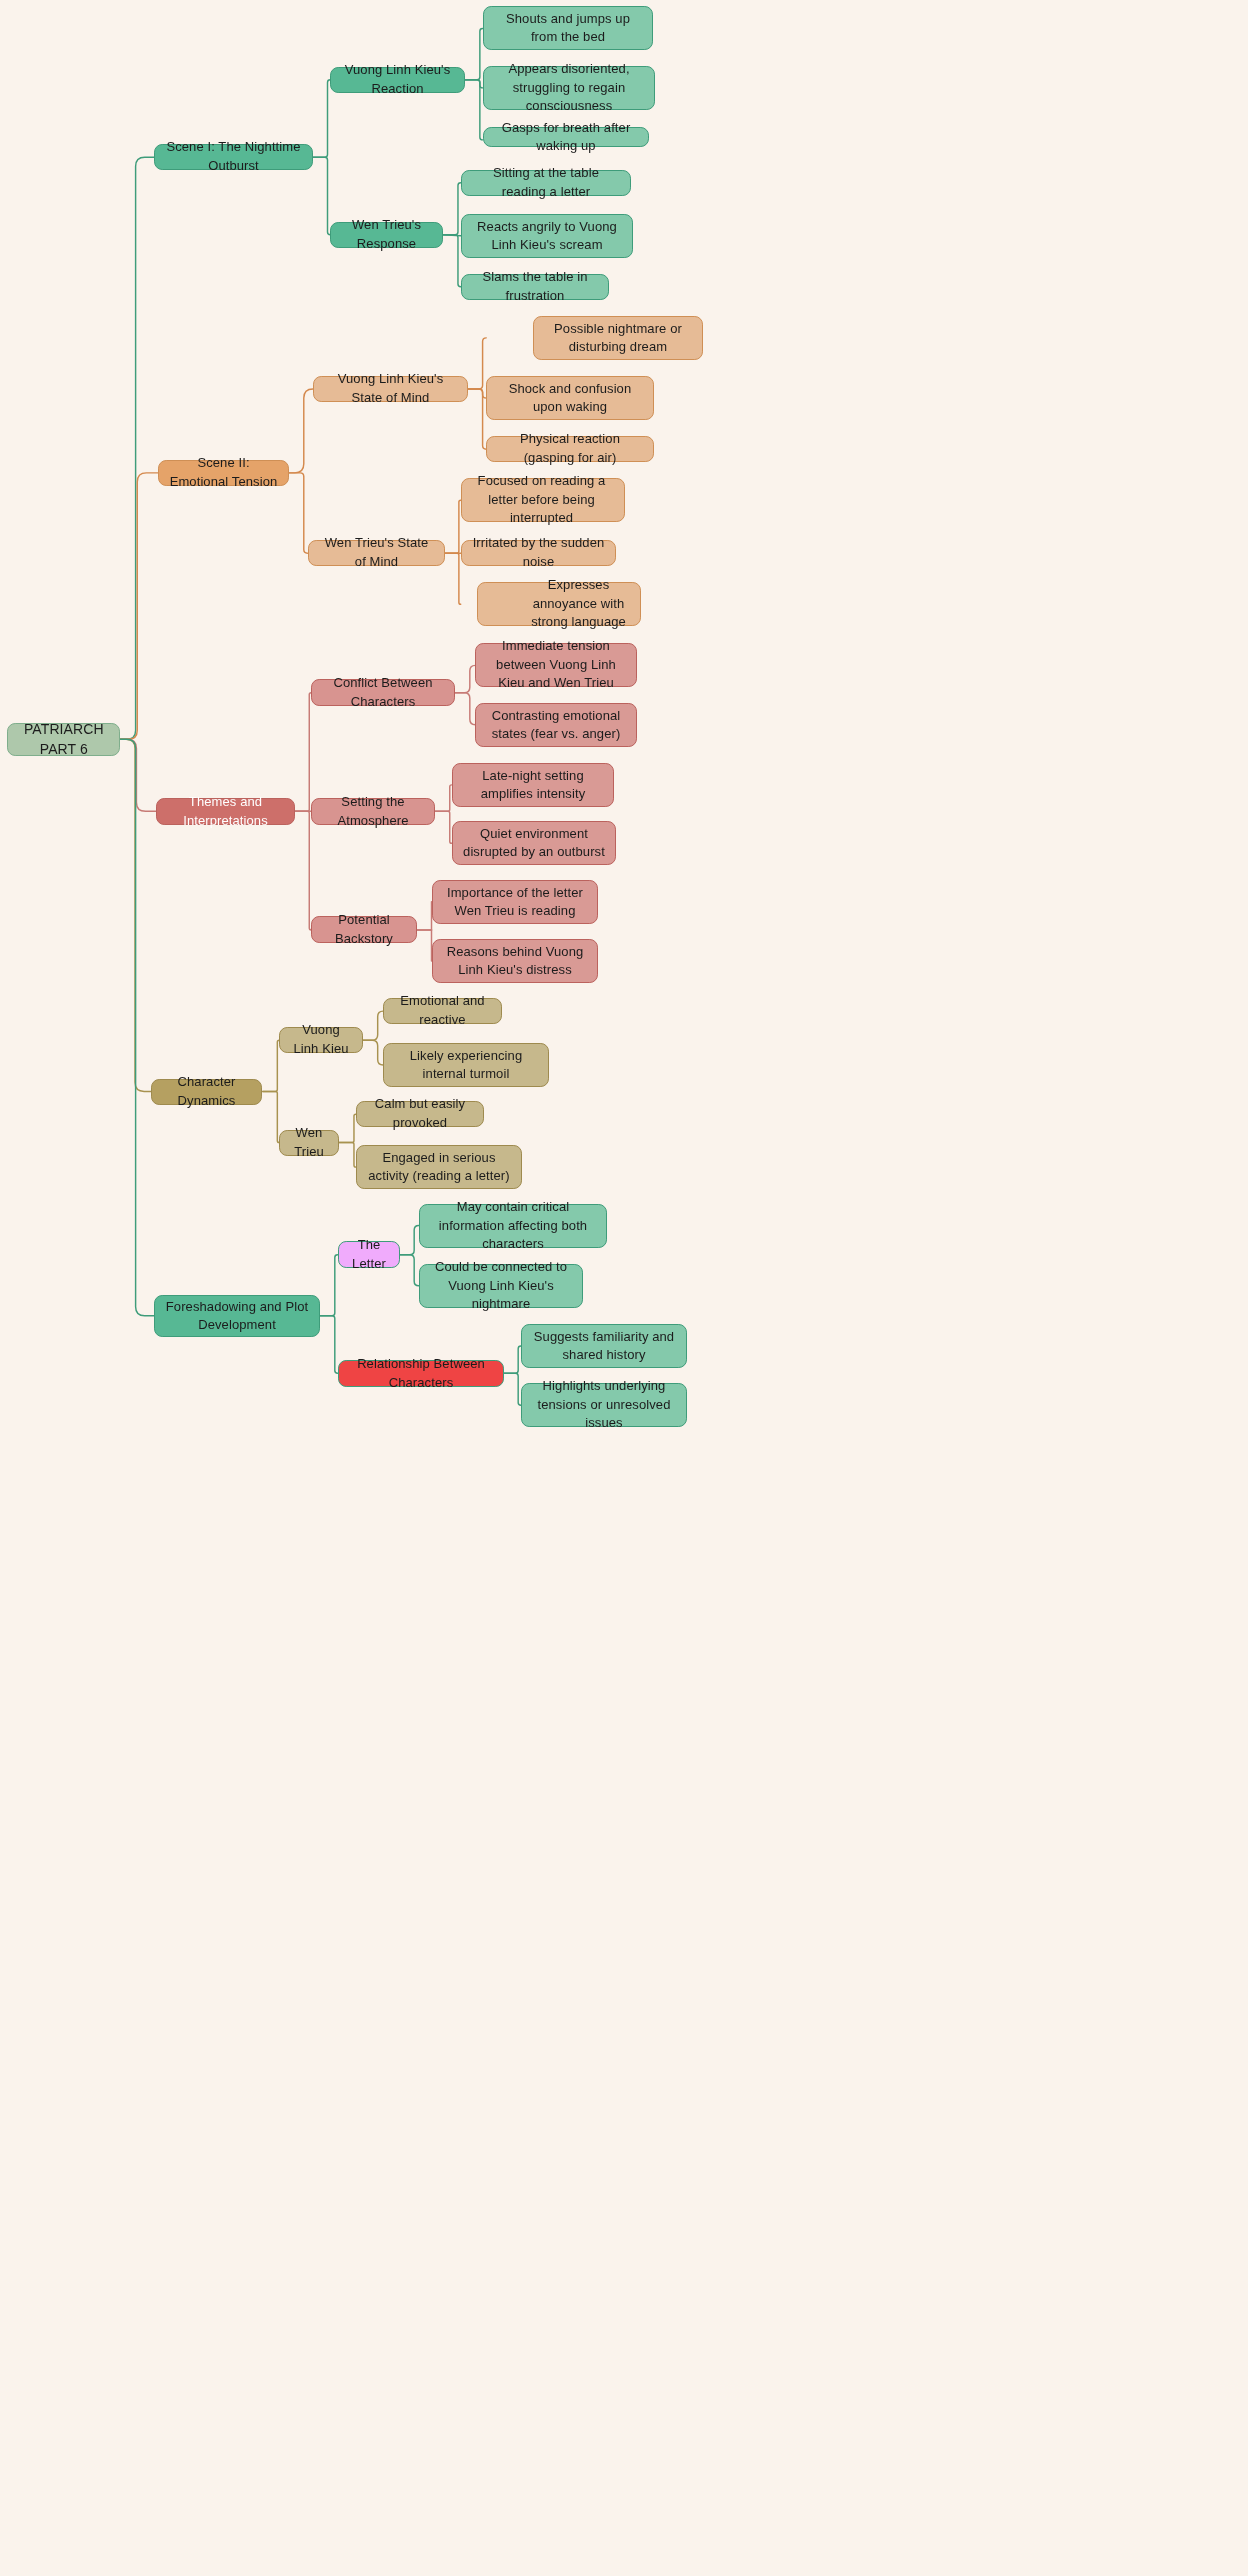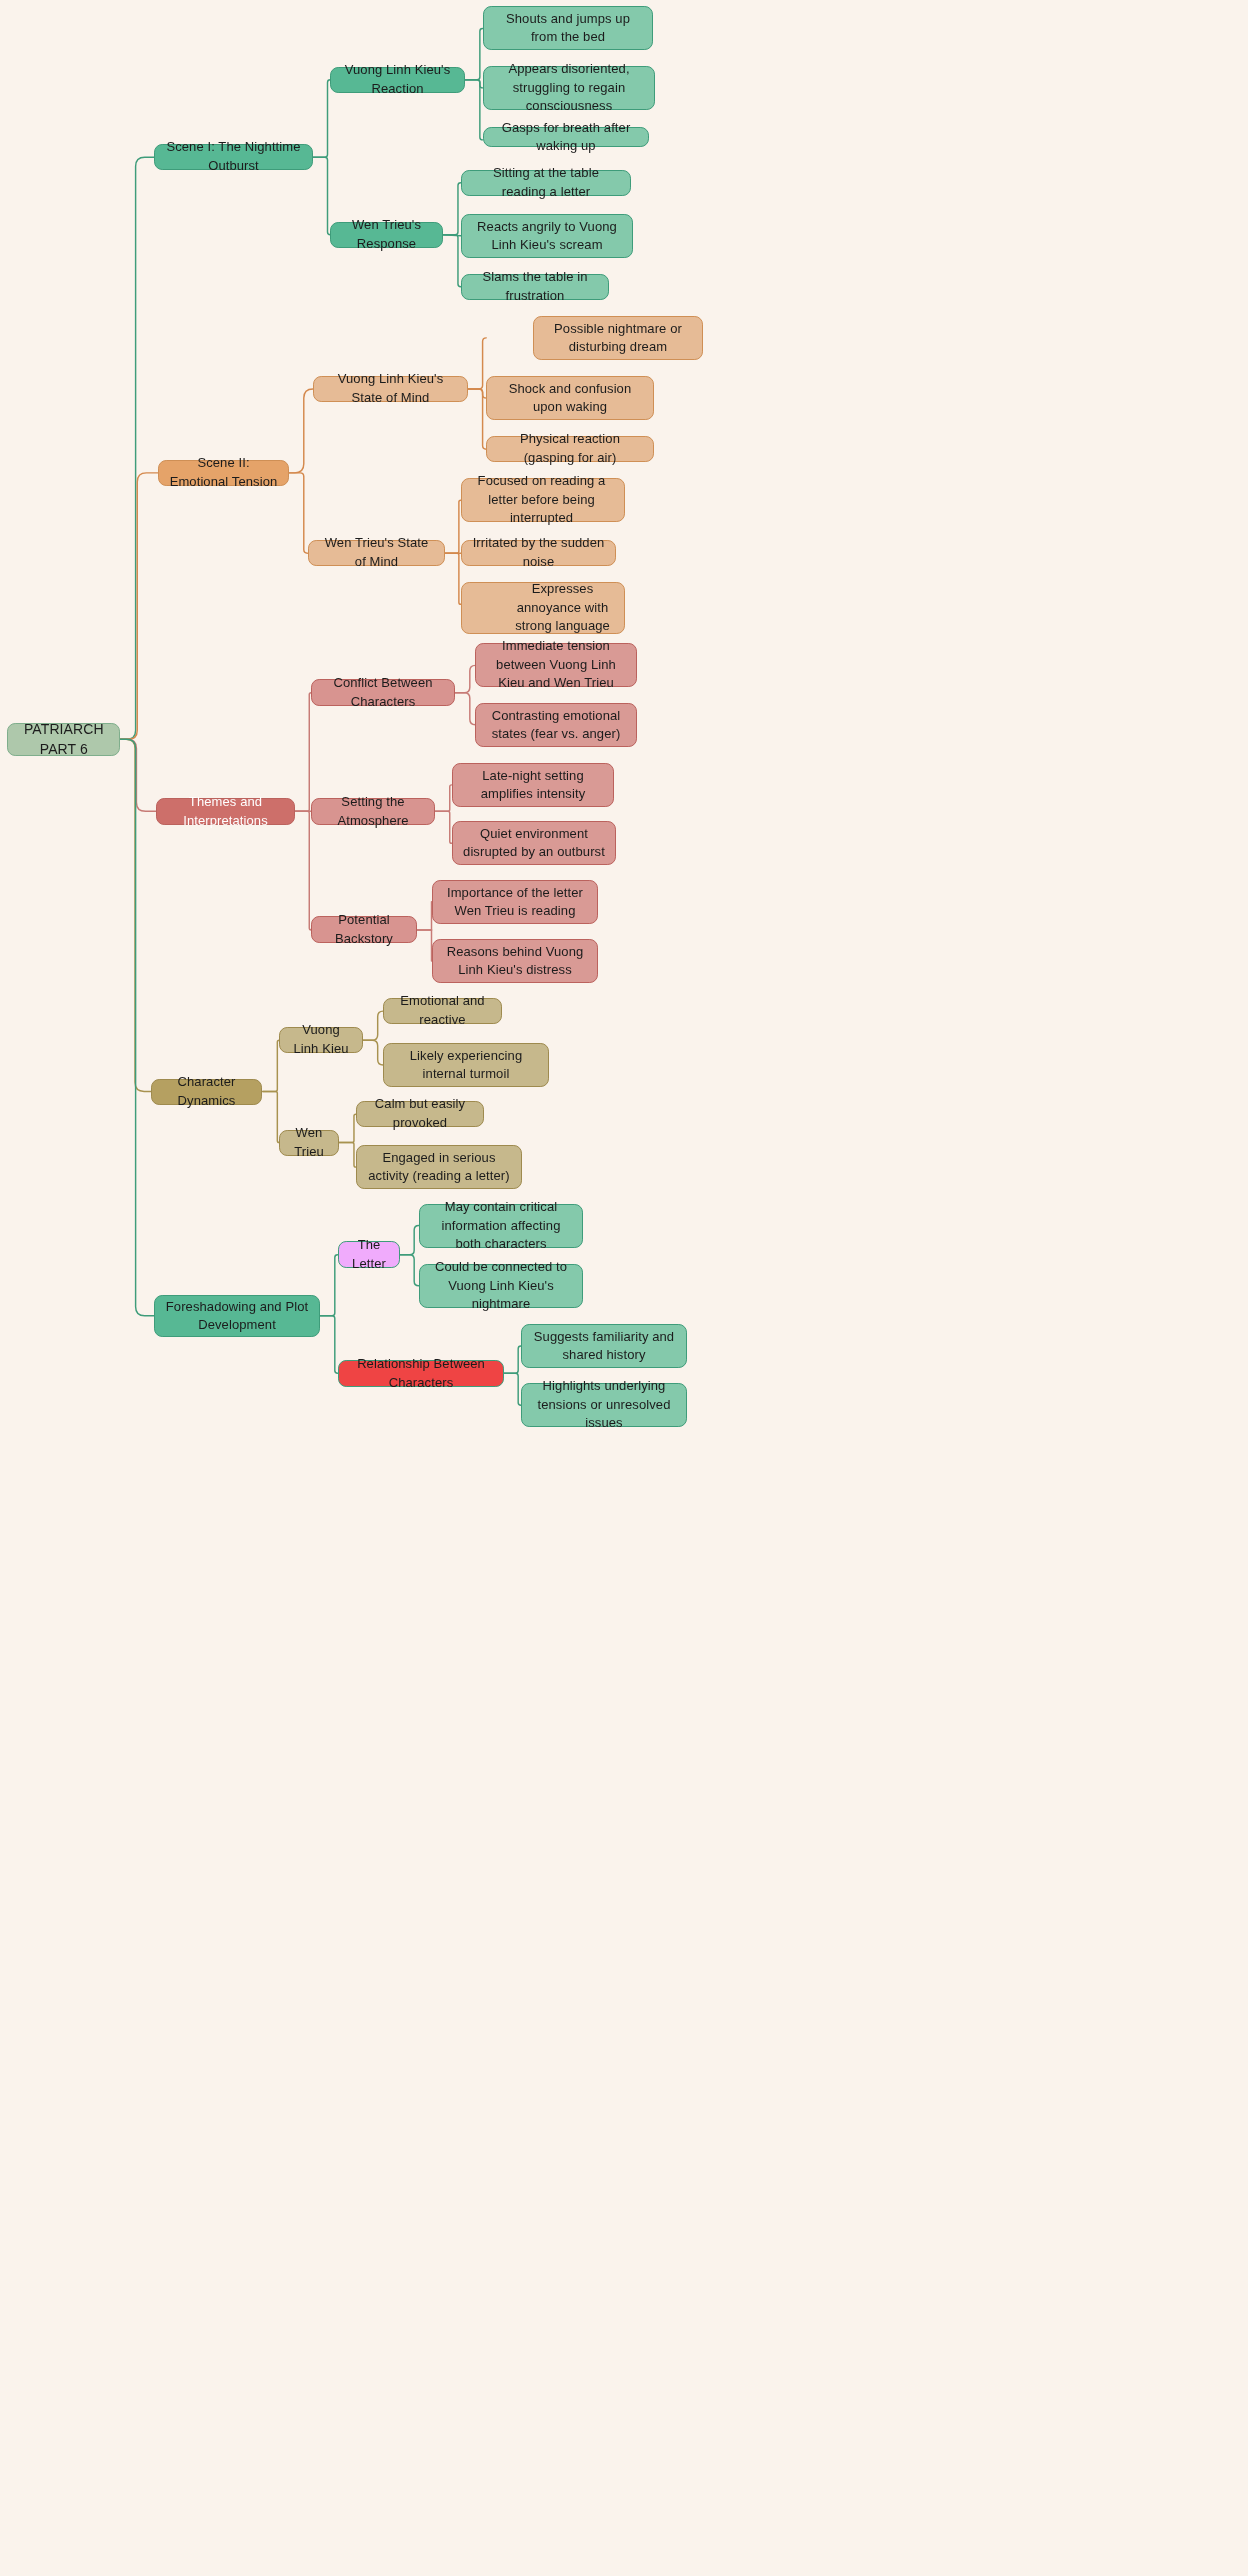--- a/index.html
+++ b/index.html
@@ -101,39 +101,39 @@
     <div class="node" style="left: 461px; top: 214px; width: 172px; height: 44px; background: rgb(132, 201, 171); border: 0.9px solid rgb(62, 156, 122);">Reacts angrily to Vuong Linh Kieu's scream</div>
     <div class="node" style="left: 461px; top: 274px; width: 148px; height: 25.6px; background: rgb(132, 201, 171); border: 0.9px solid rgb(62, 156, 122);">Slams the table in frustration</div>
     <div class="node" style="left: 158px; top: 460px; width: 131px; height: 25.6px; background: rgb(229, 163, 105); border: 0.9px solid rgb(207, 143, 85);">Scene II: Emotional Tension</div>
     <div class="node" style="left: 313px; top: 376px; width: 155px; height: 25.6px; background: rgb(230, 187, 150); border: 0.9px solid rgb(207, 143, 85);">Vuong Linh Kieu's State of Mind</div>
     <div class="node" style="left: 486px; top: 316px; width: 170px; height: 44px; background: rgb(230, 187, 150); border: 0.9px solid rgb(207, 143, 85); margin-left: 47px;">Possible nightmare or disturbing dream</div>
     <div class="node" style="left: 486px; top: 376px; width: 168px; height: 44px; background: rgb(230, 187, 150); border: 0.9px solid rgb(207, 143, 85);">Shock and confusion upon waking</div>
     <div class="node" style="left: 486px; top: 436px; width: 168px; height: 25.6px; background: rgb(230, 187, 150); border: 0.9px solid rgb(207, 143, 85);">Physical reaction (gasping for air)</div>
     <div class="node" style="left: 308px; top: 540px; width: 137px; height: 25.6px; background: rgb(230, 187, 150); border: 0.9px solid rgb(207, 143, 85);">Wen Trieu's State of Mind</div>
     <div class="node" style="left: 461px; top: 478px; width: 164px; height: 44px; background: rgb(230, 187, 150); border: 0.9px solid rgb(207, 143, 85); padding-left: 6px;">Focused on reading a letter before being interrupted</div>
     <div class="node" style="left: 461px; top: 540px; width: 155px; height: 25.6px; background: rgb(230, 187, 150); border: 0.9px solid rgb(207, 143, 85);">Irritated by the sudden noise</div>
-    <div class="node" style="left: 461px; top: 582px; width: 164px; height: 52px; background: rgb(230, 187, 150); border: 0.9px solid rgb(207, 143, 85); padding-left: 48px;">Expresses annoyance with strong language</div>
+    <div class="node" style="left: 477px; top: 582px; width: 164px; height: 44px; background: rgb(230, 187, 150); border: 0.9px solid rgb(207, 143, 85); padding-left: 48px;">Expresses annoyance with strong language</div>
     <div class="node white-text" style="left: 156px; top: 798px; width: 139px; height: 27px; background: rgb(205, 111, 106); border: 0.9px solid rgb(187, 98, 93);">Themes and Interpretations</div>
     <div class="node" style="left: 311px; top: 679px; width: 144px; height: 27px; background: rgb(216, 148, 144); border: 0.9px solid rgb(187, 98, 93);">Conflict Between Characters</div>
     <div class="node" style="left: 475px; top: 643px; width: 162px; height: 44px; background: rgb(217, 154, 149); border: 0.9px solid rgb(187, 98, 93);">Immediate tension between Vuong Linh Kieu and Wen Trieu</div>
     <div class="node" style="left: 475px; top: 703px; width: 162px; height: 44px; background: rgb(217, 154, 149); border: 0.9px solid rgb(187, 98, 93);">Contrasting emotional states (fear vs. anger)</div>
     <div class="node" style="left: 311px; top: 798px; width: 124px; height: 27px; background: rgb(216, 148, 144); border: 0.9px solid rgb(187, 98, 93);">Setting the Atmosphere</div>
     <div class="node" style="left: 452px; top: 763px; width: 162px; height: 44px; background: rgb(217, 154, 149); border: 0.9px solid rgb(187, 98, 93);">Late-night setting amplifies intensity</div>
     <div class="node" style="left: 452px; top: 821px; width: 164px; height: 44px; background: rgb(217, 154, 149); border: 0.9px solid rgb(187, 98, 93);">Quiet environment disrupted by an outburst</div>
     <div class="node" style="left: 311px; top: 916px; width: 106px; height: 27px; background: rgb(216, 148, 144); border: 0.9px solid rgb(187, 98, 93);">Potential Backstory</div>
     <div class="node" style="left: 432px; top: 880px; width: 166px; height: 44px; background: rgb(217, 154, 149); border: 0.9px solid rgb(187, 98, 93);">Importance of the letter Wen Trieu is reading</div>
     <div class="node" style="left: 432px; top: 939px; width: 166px; height: 44px; background: rgb(217, 154, 149); border: 0.9px solid rgb(187, 98, 93);">Reasons behind Vuong Linh Kieu's distress</div>
     <div class="node" style="left: 151px; top: 1079px; width: 111px; height: 25.6px; background: rgb(181, 160, 97); border: 0.9px solid rgb(158, 138, 78);">Character Dynamics</div>
     <div class="node" style="left: 279px; top: 1027px; width: 84px; height: 25.6px; background: rgb(198, 184, 140); border: 0.9px solid rgb(158, 138, 78);">Vuong Linh Kieu</div>
     <div class="node" style="left: 383px; top: 998px; width: 119px; height: 25.6px; background: rgb(198, 184, 140); border: 0.9px solid rgb(158, 138, 78);">Emotional and reactive</div>
     <div class="node" style="left: 383px; top: 1043px; width: 166px; height: 44px; background: rgb(198, 184, 140); border: 0.9px solid rgb(158, 138, 78);">Likely experiencing internal turmoil</div>
     <div class="node" style="left: 279px; top: 1130px; width: 60px; height: 25.6px; background: rgb(198, 184, 140); border: 0.9px solid rgb(158, 138, 78);">Wen Trieu</div>
     <div class="node" style="left: 356px; top: 1101px; width: 128px; height: 25.6px; background: rgb(198, 184, 140); border: 0.9px solid rgb(158, 138, 78);">Calm but easily provoked</div>
     <div class="node" style="left: 356px; top: 1145px; width: 166px; height: 44px; background: rgb(198, 184, 140); border: 0.9px solid rgb(158, 138, 78);">Engaged in serious activity (reading a letter)</div>
     <div class="node" style="left: 154px; top: 1295px; width: 166px; height: 42px; background: rgb(87, 184, 148); border: 0.9px solid rgb(62, 156, 122);">Foreshadowing and Plot Development</div>
     <div class="node" style="left: 338px; top: 1241px; width: 62px; height: 27px; background: #f0abfc; border: 0.9px solid rgb(62, 156, 122);">The Letter</div>
-    <div class="node" style="left: 419px; top: 1204px; width: 164px; height: 44px; background: rgb(132, 201, 171); border: 0.9px solid rgb(62, 156, 122);">May contain critical information affecting both characters</div>
+    <div class="node" style="left: 419px; top: 1204px; width: 188px; height: 44px; background: rgb(132, 201, 171); border: 0.9px solid rgb(62, 156, 122);">May contain critical information affecting both characters</div>
     <div class="node" style="left: 419px; top: 1264px; width: 164px; height: 44px; background: rgb(132, 201, 171); border: 0.9px solid rgb(62, 156, 122);">Could be connected to Vuong Linh Kieu's nightmare</div>
     <div class="node" style="left: 338px; top: 1360px; width: 166px; height: 27px; background: #ef4444; border: 0.9px solid rgb(62, 156, 122);">Relationship Between Characters</div>
     <div class="node" style="left: 521px; top: 1324px; width: 166px; height: 44px; background: rgb(132, 201, 171); border: 0.9px solid rgb(62, 156, 122);">Suggests familiarity and shared history</div>
     <div class="node" style="left: 521px; top: 1383px; width: 166px; height: 44px; background: rgb(132, 201, 171); border: 0.9px solid rgb(62, 156, 122);">Highlights underlying tensions or unresolved issues</div>
   </div>
 
 
 </body></html>

